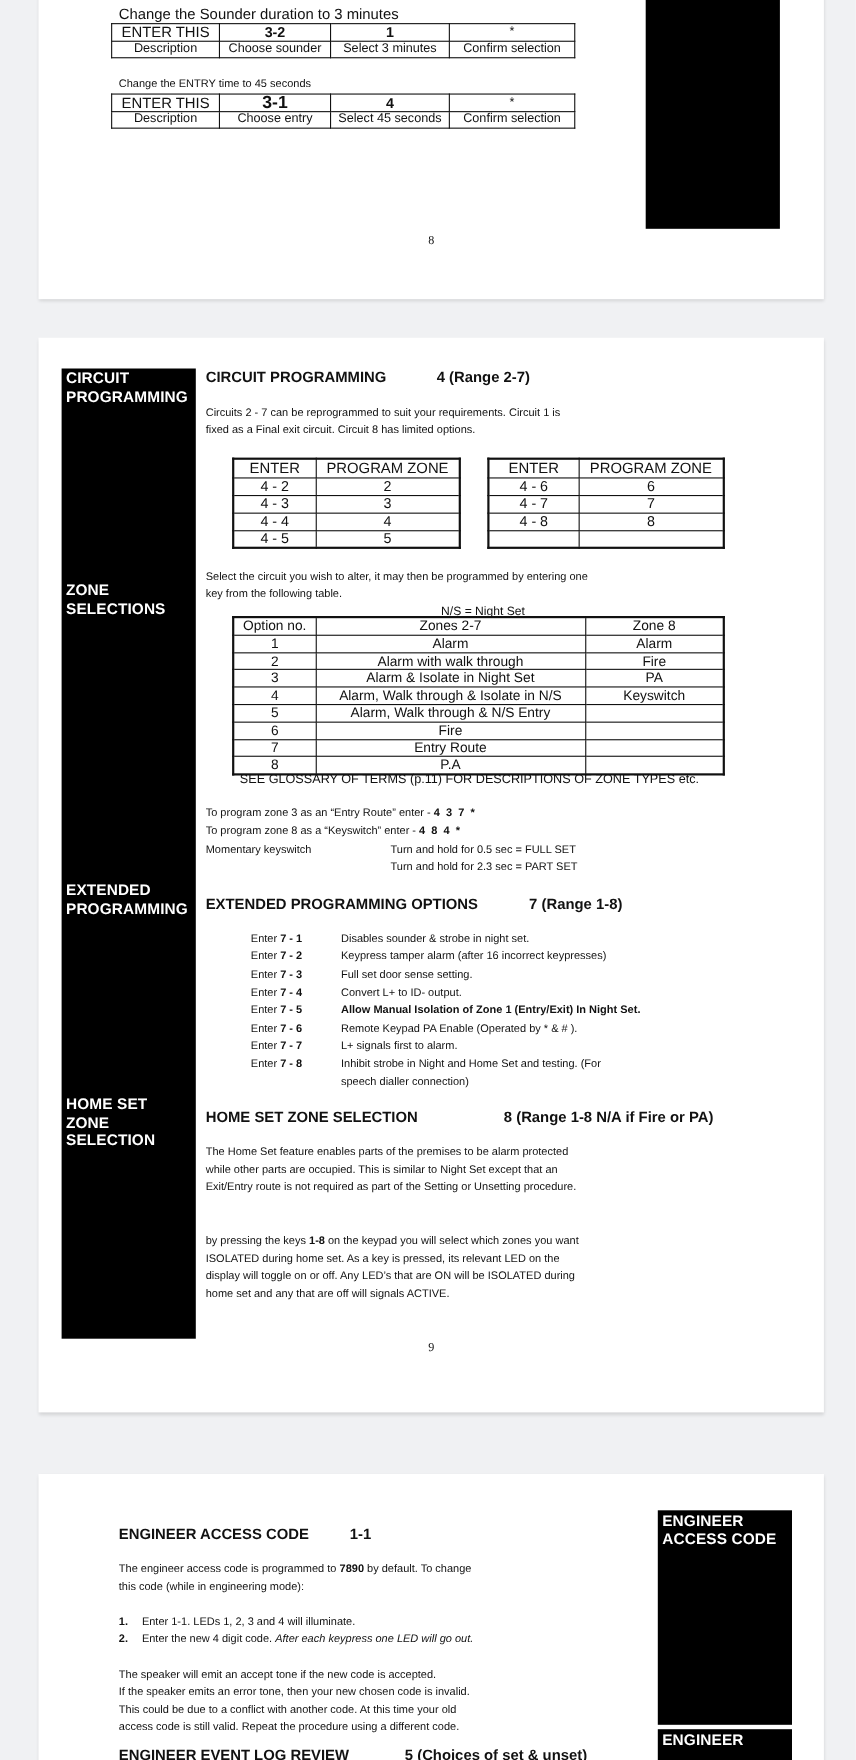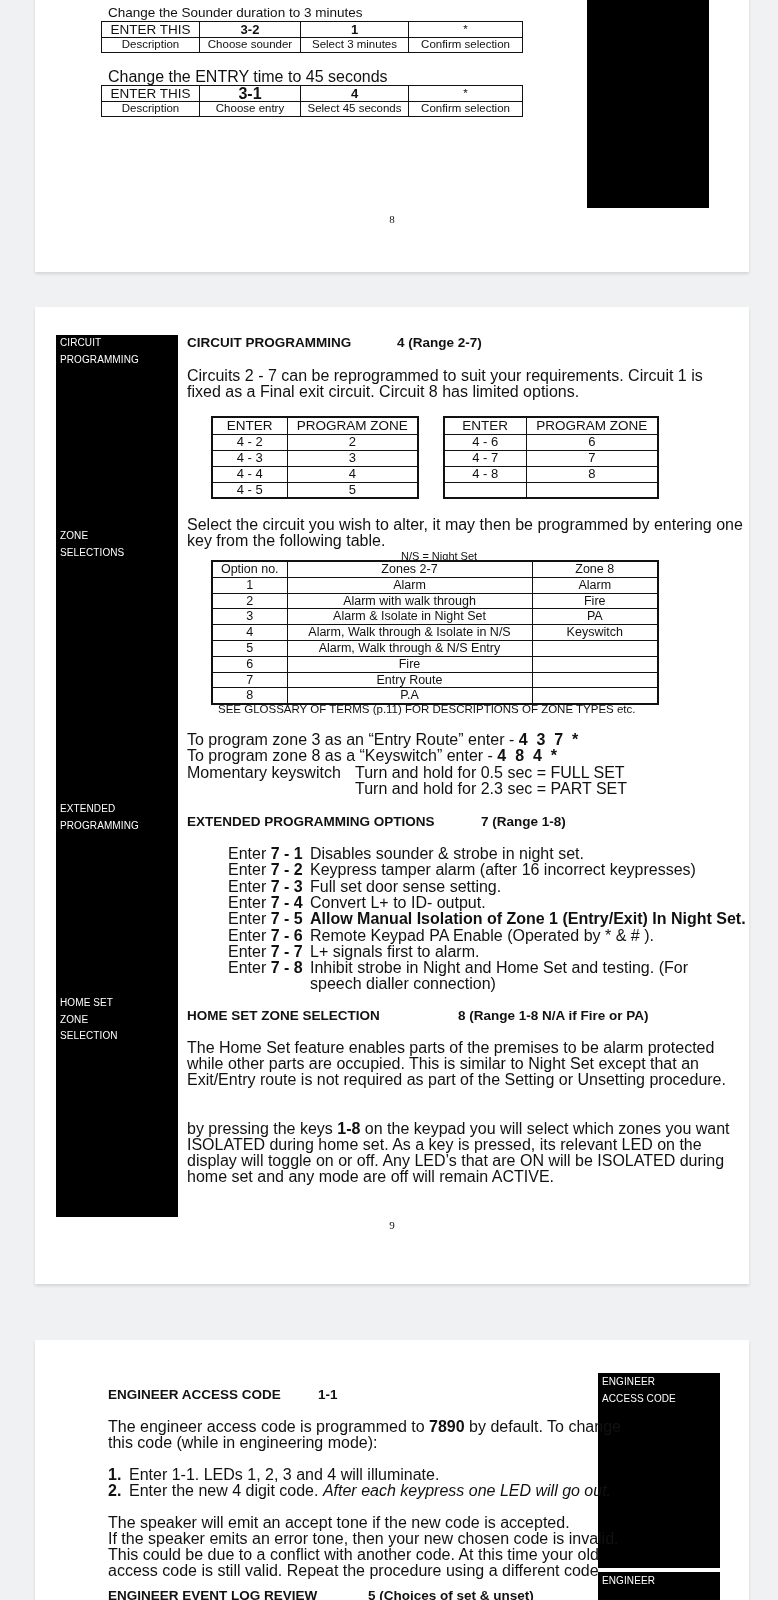--- a/index.html
+++ b/index.html
@@ -15,26 +15,26 @@
       left: 35px;
       width: 714px;
       background: #ffffff;
       box-shadow: 0 2px 3px rgba(0,0,0,0.12);
     }
     .abs { position: absolute; }
     .blk { background: #000; }
     .side-label {
       position: absolute;
       color: #fff;
-      font-weight: normal;
-      font-size: 10px;
+      font-weight: bold;
+      font-size: 14px;
       line-height: 16.5px;
       letter-spacing: 0.1px;
     }
-    .txt { position: absolute; font-size: 16px; line-height: 16.5px; white-space: nowrap; }
+    .txt { position: absolute; font-size: 10px; line-height: 16.5px; white-space: nowrap; }
     .head { position: absolute; font-size: 13.5px; font-weight: bold; white-space: nowrap; }
     .pnum {
       position: absolute;
       font-family: "Liberation Serif", serif;
       font-size: 11px;
       width: 100%;
       text-align: center;
     }
     table { border-collapse: collapse; position: absolute; }
     td {
@@ -260,21 +260,21 @@
 
   <div class="txt" style="left:152px; top:733px;">The Home Set feature enables parts of the premises to be alarm protected</div>
   <div class="txt" style="left:152px; top:749px;">while other parts are occupied.  This is similar to Night Set except that an</div>
   <div class="txt" style="left:152px; top:765px;">Exit/Entry route is not required as part of the Setting or Unsetting procedure.</div>
 
   <div class="txt" style="left:152px; top:814px;">
     <span>by pressing the keys </span><span class="b">1-8</span><span> on the keypad you will select which zones you want</span>
   </div>
   <div class="txt" style="left:152px; top:830px;">ISOLATED during home set.  As a key is pressed, its relevant LED on the</div>
   <div class="txt" style="left:152px; top:846px;">display will toggle on or off.  Any LED’s that are ON will be ISOLATED during</div>
-  <div class="txt" style="left:152px; top:862px;">home set and any mode are off will remain ACTIVE.</div>
+  <div class="txt" style="left:152px; top:862px;">home set and any that are off will signals ACTIVE.</div>
 
   <div class="pnum" style="top:912px;">9</div>
 </div>
 
 <div class="page" style="top:1340px; height:280px;">
   <div class="abs blk" style="left:563px; top:33px; width:122px; height:195px;"></div>
   <div class="side-label" style="left:567px; top:34px;">
     <div>ENGINEER</div>
     <div>ACCESS CODE</div>
   </div>

